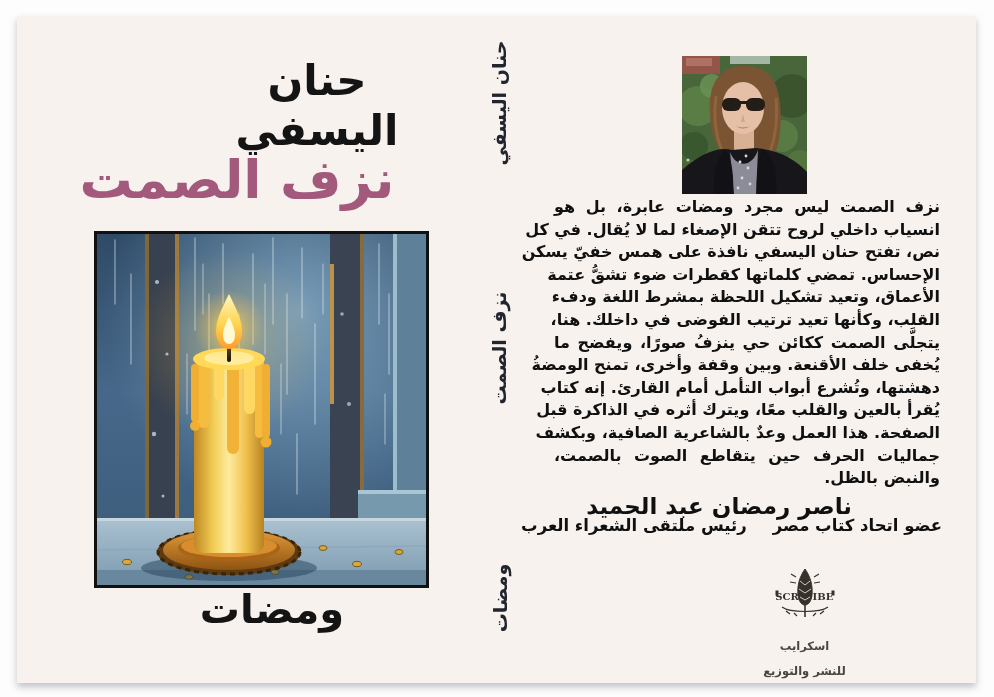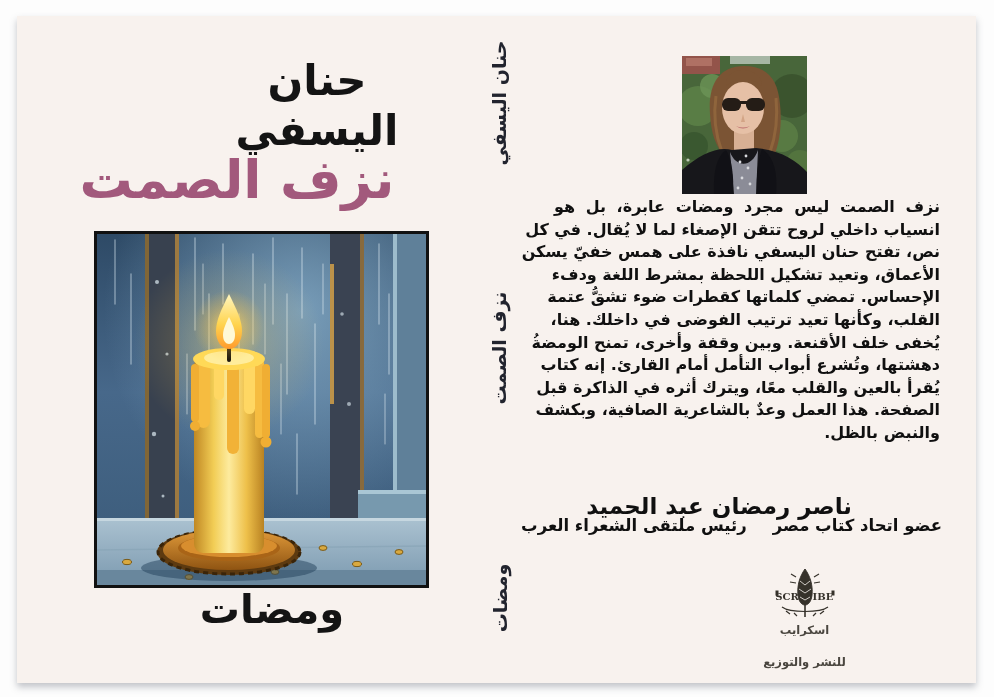--- a/index.html
+++ b/index.html
@@ -66,24 +66,24 @@
     left:540px;top:500px;width:385px;
     font-size:16.5px;font-weight:700;color:#101010;
     text-align:right;direction:rtl;white-space:nowrap;
   }
   .endorser-titles .gap{display:inline-block;width:26px;}
   .publisher{
     left:710px;top:551px;width:155px;text-align:center;
   }
   .publisher svg{display:block;margin:0 auto;}
   .publisher-name{
-    margin-top:2px;font-size:11.5px;font-weight:700;color:#4a463f;direction:rtl;
+    margin-top:18px;font-size:11.5px;font-weight:700;color:#4a463f;direction:rtl;
   }
   .publisher-tagline{
-    margin-top:18px;font-size:11.5px;font-weight:700;color:#4a463f;direction:rtl;
+    margin-top:11px;font-size:11.5px;font-weight:700;color:#4a463f;direction:rtl;
   }
 </style>
 </head>
 <body>
 
 <div class="sheet">
 
   <div class="abs author-name">حنان اليسفي</div>
 
   <div class="abs book-title" style="color:#a2597c;">نزف الصمت</div>
@@ -284,27 +284,29 @@
 
       <path d="M44,94 C50,104 52,120 51,138 L32,138 C31,112 36,100 44,94 Z" fill="#111116"></path>
       <path d="M80,93 C76,104 74,120 75,138 L94,138 C96,112 90,100 80,93 Z" fill="#111116"></path>
     </svg>
   </div>
 
   <div class="abs blurb">
     <div class="line">نزف الصمت ليس مجرد ومضات عابرة، بل هو</div>
     <div class="line">انسياب داخلي لروح تتقن الإصغاء لما لا يُقال. في كل</div>
     <div class="line">نص، تفتح حنان اليسفي نافذة على همس خفيّ يسكن</div>
+    <div class="line">الإحساس. تمضي كلماتها كقطرات ضوء تشقُّ عتمة</div>
     <div class="line">الأعماق، وتعيد تشكيل اللحظة بمشرط اللغة ودفء</div>
-    <div class="line">الإحساس. تمضي كلماتها كقطرات ضوء تشقُّ عتمة</div>
     <div class="line">القلب، وكأنها تعيد ترتيب الفوضى في داخلك. هنا،</div>
+    <div class="line">يتجلَّى الصمت ككائن حي ينزفُ صورًا، ويفضح ما</div>
     <div class="line">يُخفى خلف الأقنعة. وبين وقفة وأخرى، تمنح الومضةُ</div>
     <div class="line">دهشتها، وتُشرع أبواب التأمل أمام القارئ. إنه كتاب</div>
     <div class="line">يُقرأ بالعين والقلب معًا، ويترك أثره في الذاكرة قبل</div>
     <div class="line">الصفحة. هذا العمل وعدٌ بالشاعرية الصافية، وبكشف</div>
+    <div class="line">جماليات الحرف حين يتقاطع الصوت بالصمت،</div>
     <div class="line last">والنبض بالظل.</div>
   </div>
 
   <div class="abs endorser-name">ناصر رمضان عبد الحميد</div>
 
   <div class="abs endorser-titles">
     <span>عضو اتحاد كتاب مصر</span><span class="gap"></span><span>رئيس ملتقى الشعراء العرب</span>
   </div>
 
   <div class="abs publisher">

